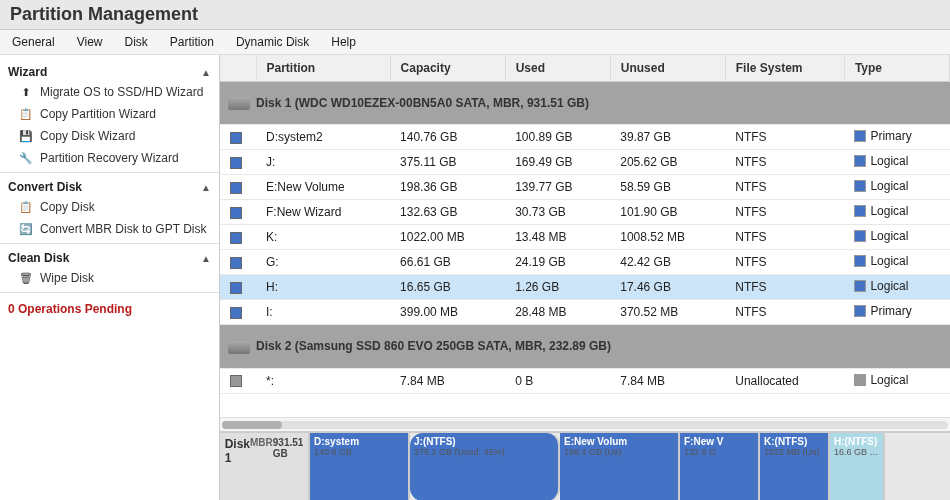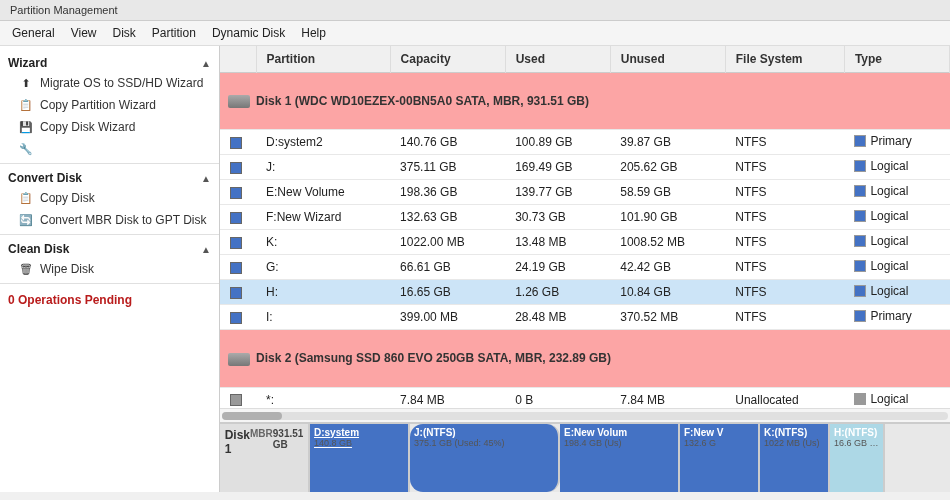--- a/index.html
+++ b/index.html
@@ -6,28 +6,28 @@
     body { font-family: 'Segoe UI', Arial, sans-serif; font-size: 12px; background: #f0f0f0; width: 950px; height: 500px; overflow: hidden; }
 
     .title-bar {
       background: #e8e8e8;
       border-bottom: 1px solid #ccc;
       padding: 4px 10px;
       display: flex;
       align-items: center;
       gap: 8px;
     }
-    .title-bar span { font-size: 11px; font-weight: 400; color: #333; }
+    .title-bar span { font-size: 18px; font-weight: 700; color: #333; }
 
     .menu-bar {
       background: #f5f5f5;
       border-bottom: 1px solid #ddd;
       padding: 3px 8px;
       display: flex;
-      gap: 8px;
+      gap: 14px;
     }
     .menu-bar span { font-size: 12px; cursor: pointer; color: #222; padding: 2px 4px; }
 
     .main-layout {
       display: flex;
       height: calc(500px - 54px);
     }
 
     
     .sidebar {
@@ -105,23 +105,23 @@
     }
     thead th:first-child { width: 36px; padding: 6px 4px; }
     tbody tr { border-bottom: 1px solid #e8e8e8; }
     tbody tr.selected { background: #cce4f7; }
     tbody td {
       padding: 4px 10px;
       color: #222;
       white-space: nowrap;
     }
     td.disk-header {
-      background: #fca5a5;
+      background: #a3a3a3;
       font-weight: 600;
-      padding: 21px 8px;
+      padding: 14px 8px;
       color: #333;
     }
     .type-badge {
       display: inline-flex;
       align-items: center;
       gap: 4px;
     }
     .type-color-box {
       width: 12px; height: 12px;
       display: inline-block;
@@ -241,20 +241,21 @@
     <div class="sidebar-item">
       <span class="icon-box">📋</span>
       <span>Copy Partition Wizard</span>
     </div>
     <div class="sidebar-item">
       <span class="icon-box">💾</span>
       <span>Copy Disk Wizard</span>
     </div>
     <div class="sidebar-item">
       <span class="icon-box">🔧</span>
+      <span>Partition Recovery Wizard</span>
     </div>
 
     <div class="sidebar-divider"></div>
 
     <div class="sidebar-section-header">
       <span>Convert Disk</span>
       <span class="chevron">▲</span>
     </div>
     <div class="sidebar-item">
       <span class="icon-box">📋</span>
@@ -352,21 +353,21 @@
     <td>24.19 GB</td>
     <td>42.42 GB</td>
     <td>NTFS</td>
     <td><span class="type-badge"><span class="type-color-box" style="background:#4472c4;"></span>Logical</span></td>
   </tr>
             <tr class="selected">
     <td><span style="display:inline-block;width:12px;height:12px;background:#4472c4;border:1px solid #666;vertical-align:middle;"></span></td>
     <td>H:</td>
     <td>16.65 GB</td>
     <td>1.26 GB</td>
-    <td>10.84 GB</td>
+    <td>17.46 GB</td>
     <td>NTFS</td>
     <td><span class="type-badge"><span class="type-color-box" style="background:#4472c4;"></span>Logical</span></td>
   </tr>
             <tr>
     <td><span style="display:inline-block;width:12px;height:12px;background:#4472c4;border:1px solid #666;vertical-align:middle;"></span></td>
     <td>I:</td>
     <td>399.00 MB</td>
     <td>28.48 MB</td>
     <td>370.52 MB</td>
     <td>NTFS</td>
@@ -396,21 +397,21 @@
 
     <div class="disk-visual">
       <div class="disk-visual-row">
         <div class="disk-label-col">
           <span class="disk-icon-sm"></span>
           <span class="disk-name">Disk 1</span>
           <span class="disk-type">MBR</span>
           <span class="disk-size">931.51 GB</span>
         </div>
         <div class="partition-blocks" id="partition-blocks">
-        <div class="partition-block" style="background: rgb(68, 114, 196); color: rgb(255, 255, 255); width: 100px; min-width: 100px; max-width: 100px; text-decoration: underline;">
+        <div class="partition-block" style="background: rgb(68, 114, 196); color: rgb(255, 255, 255); width: 100px; min-width: 100px; max-width: 100px;">
               <span class="pb-label">D:system</span>
               <span class="pb-sub">140.8 GB</span>
             </div>
             <div class="partition-block" style="background: rgb(68, 114, 196); color: rgb(255, 255, 255); width: 150px; min-width: 150px; max-width: 150px; border-radius: 13px;">
               <span class="pb-label">J:(NTFS)</span>
               <span class="pb-sub">375.1 GB (Used: 45%)</span>
             </div>
             <div class="partition-block" style="background: rgb(68, 114, 196); color: rgb(255, 255, 255); width: 120px; min-width: 120px; max-width: 120px;">
               <span class="pb-label">E:New Volum</span>
               <span class="pb-sub">198.4 GB (Us)</span>

